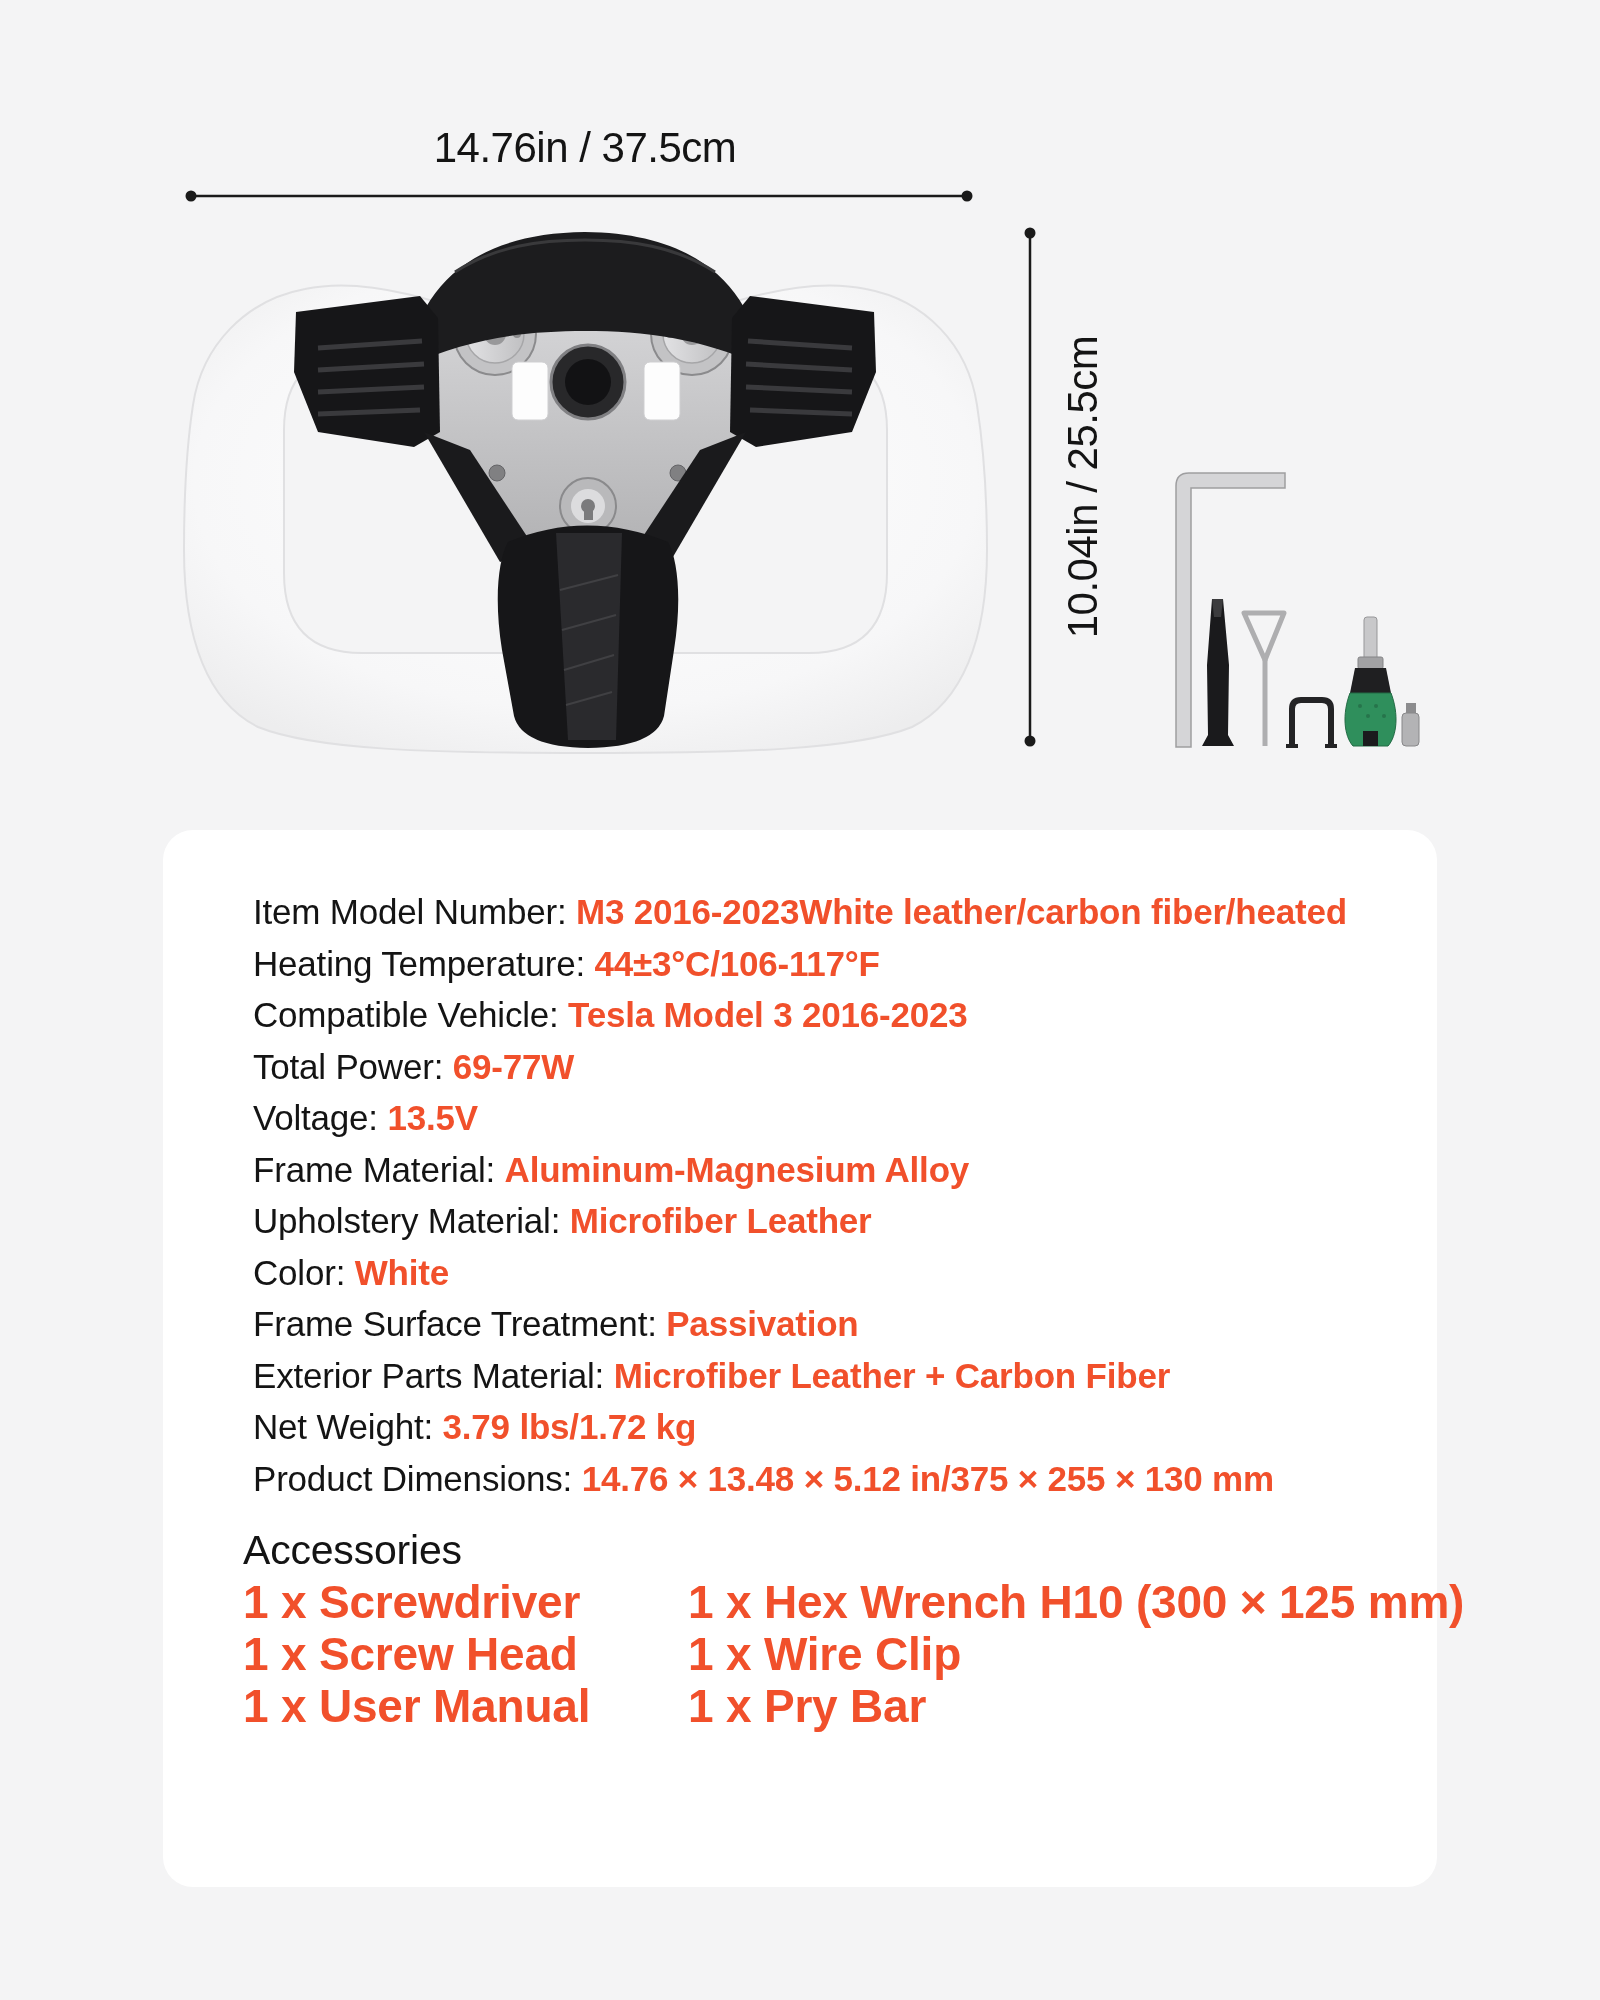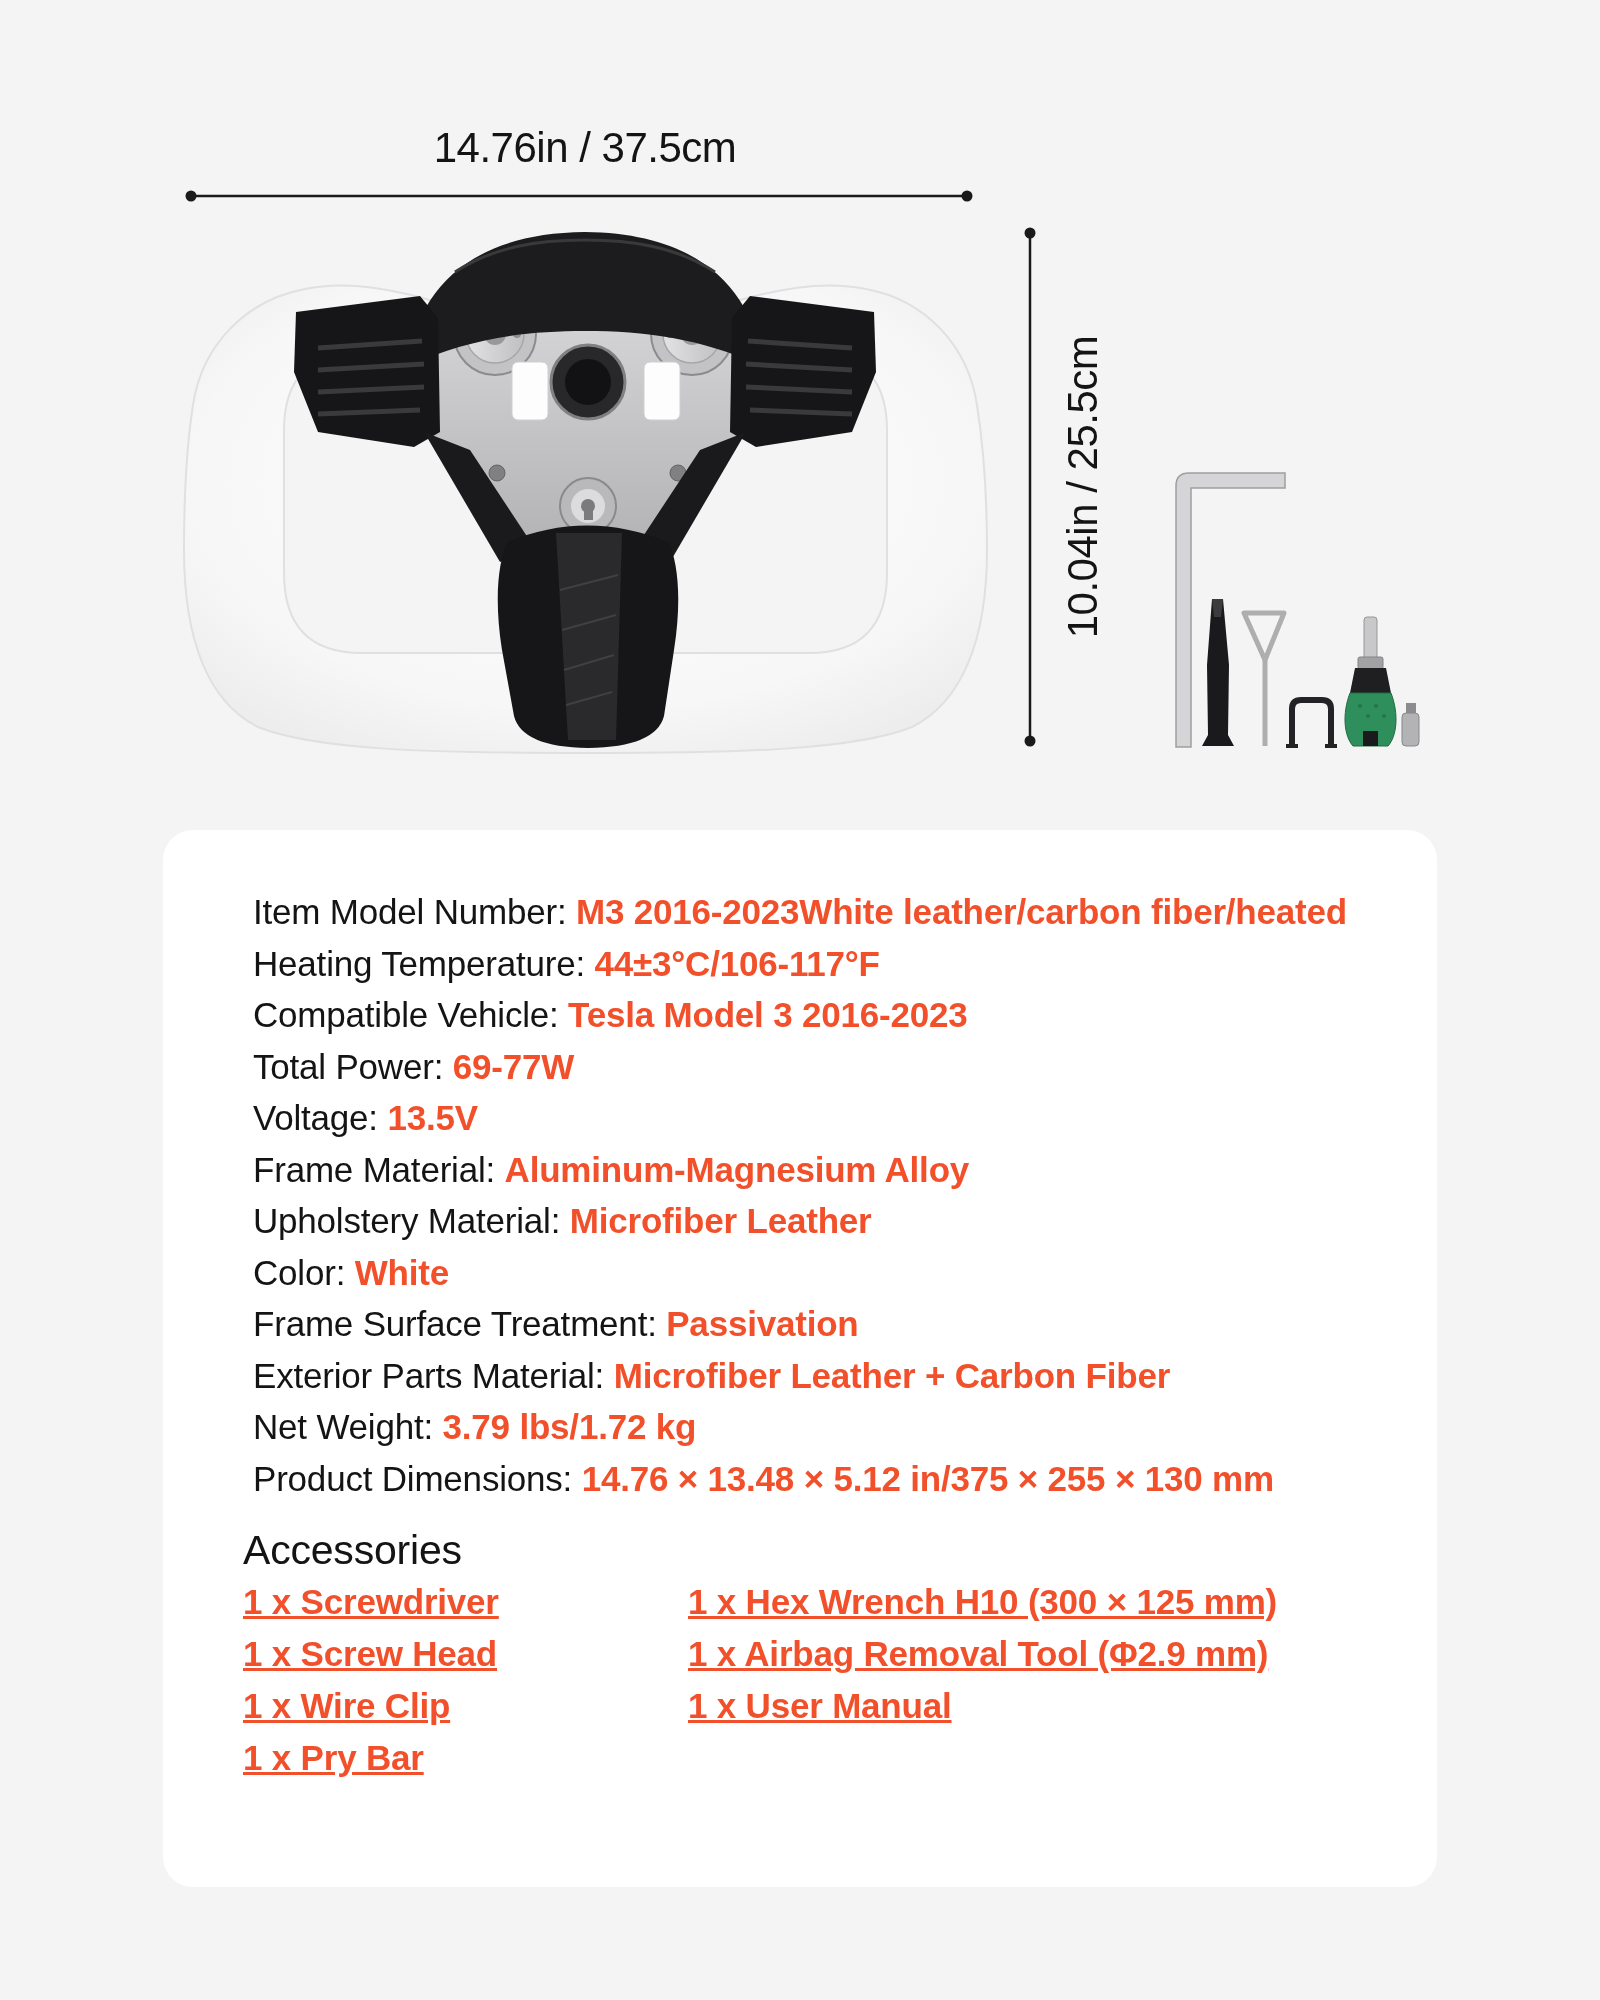--- a/index.html
+++ b/index.html
@@ -49,27 +49,26 @@
   .acc-title{
     font-size:41px;
     line-height:52px;
     margin-top:20px;
     color:var(--text);
     letter-spacing:-0.2px;
   }
   .acc-grid{
     display:grid;
     grid-template-columns:445px 1fr;
-    font-size:35px;
+    font-size:46px;
     line-height:52px;
     font-weight:bold;
     color:var(--accent);
     letter-spacing:-0.2px;
     white-space:nowrap;
-    text-decoration:underline;
   }
 </style>
 </head>
 <body>
 
 <div id="page">
 
   <svg class="scene-svg" width="1600" height="830" viewBox="0 0 1600 830">
     <defs>
       <radialGradient id="whiteG" cx="50%" cy="42%" r="65%">
@@ -220,21 +219,20 @@
     <div class="spec-row"><span class="spec-label">Exterior Parts Material:</span> <span class="spec-value">Microfiber Leather + Carbon Fiber</span></div>
     <div class="spec-row"><span class="spec-label">Net Weight:</span> <span class="spec-value">3.79 lbs/1.72 kg</span></div>
     <div class="spec-row"><span class="spec-label">Product Dimensions:</span> <span class="spec-value">14.76 × 13.48 × 5.12 in/375 × 255 × 130 mm</span></div>
 
     <div class="acc-title">Accessories</div>
 
     <div class="acc-grid">
       <span>1 x Screwdriver</span>
       <span>1 x Hex Wrench H10 (300 × 125 mm)</span>
       <span>1 x Screw Head</span>
-      <span>1 x Airbag Removal Tool (Φ2.9 mm)</span>
       <span>1 x Wire Clip</span>
       <span>1 x User Manual</span>
       <span>1 x Pry Bar</span>
       <span></span>
     </div>
   </div>
 
 </div>
 
 </body></html>

